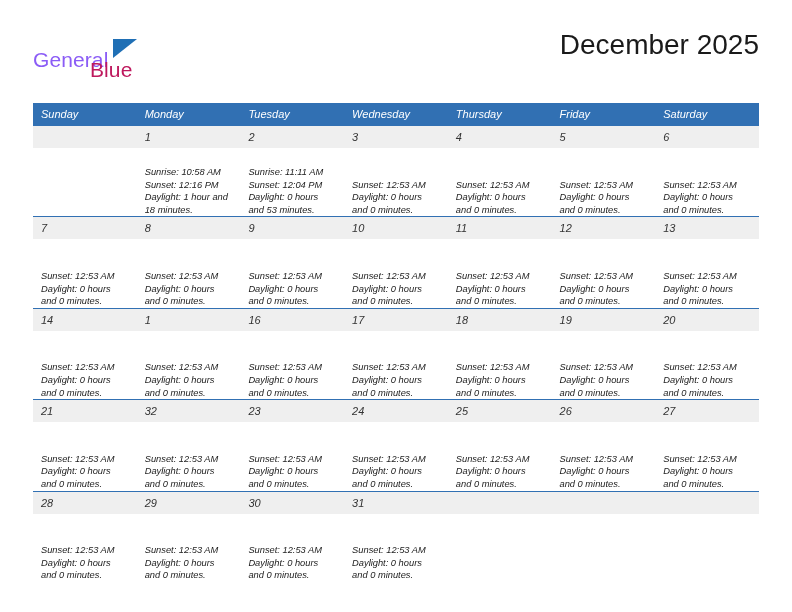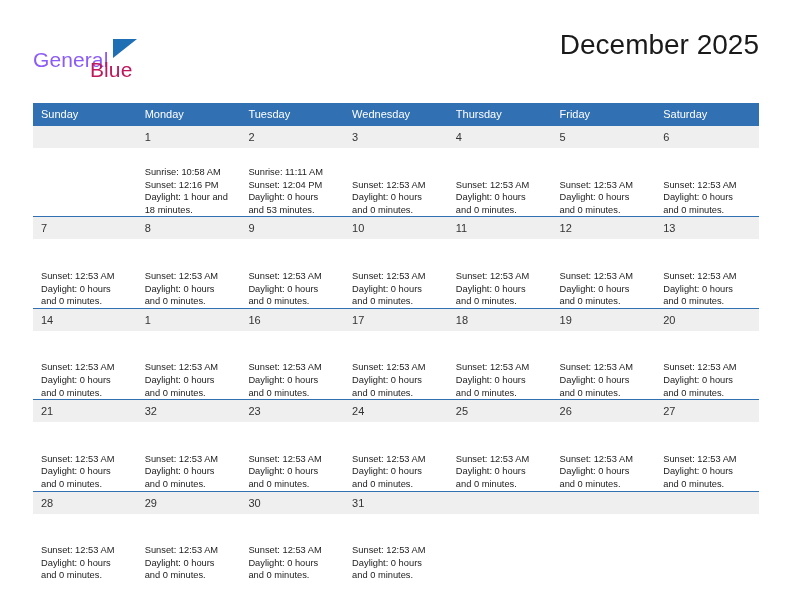--- a/index.html
+++ b/index.html
@@ -85,20 +85,21 @@
   }
 
   
   .calendar {
     position: absolute;
     left: 33px;
     top: 103px;
     width: 726px;
     border-collapse: collapse;
     table-layout: fixed;
+    font-style: italic;
   }
   .calendar th {
     background: #3170b3;
     color: #ffffff;
     font-size: 11px;
     font-weight: normal;
     text-align: left;
     padding: 5px 0 5px 8px;
     height: 12px;
     border: none;

